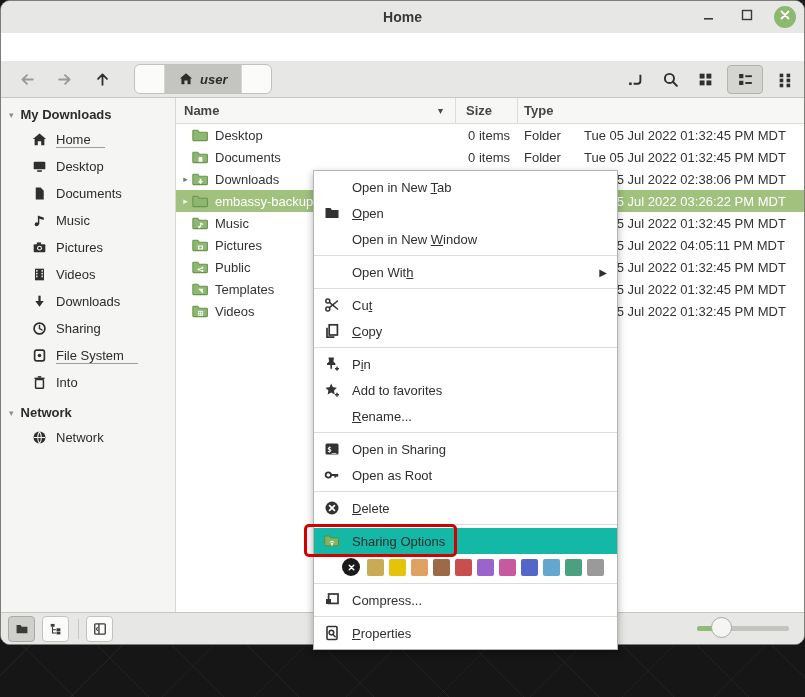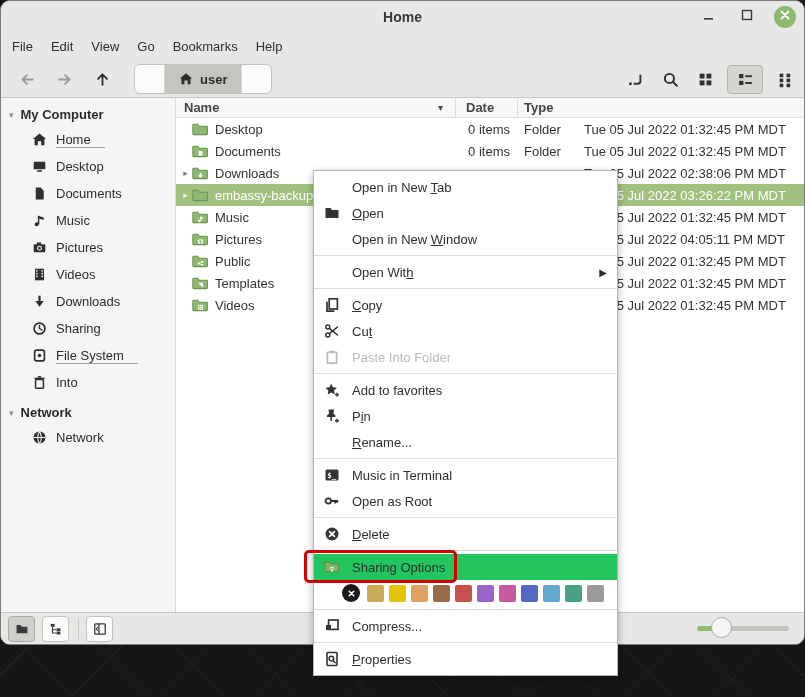--- a/index.html
+++ b/index.html
@@ -33,42 +33,42 @@
            display:flex;align-items:center;padding-left:2px;}
   .menubar-item{font-size:13px;color:#2e2e2e;padding:0 9px;line-height:28px;}
   
   .toolbar{position:absolute;left:0;top:60px;right:0;height:37px;background:#e7e7e5;
            border-bottom:1px solid #c6c6c3;display:flex;align-items:center;box-sizing:border-box;}
   .nav-btn{width:20px;height:20px;display:flex;align-items:center;justify-content:center;}
   .nav-btn svg{width:17px;height:17px}
   #nav-back{margin-left:16px}#nav-forward{margin-left:17px}#nav-up{margin-left:18px}
   .breadcrumb{margin-left:22px;height:30px;display:flex;border:1px solid #c1c1be;border-radius:6px;
               overflow:hidden;background:#fbfbfa;box-sizing:border-box;}
-  .bc-seg{display:flex;align-items:center;justify-content:center;}
+  .bc-seg{display:flex;align-items:center;justify-content:center;font-style:italic;}
   .bc-prev{width:29px;border-right:1px solid #d6d6d3}
   .bc-cur{background:#c4c4c1;padding:0 14px;gap:7px;font-weight:bold;font-size:13px;color:#2c2c2c;}
   .bc-cur svg{width:14px;height:14px}
   .bc-next{width:29px;border-left:1px solid #d6d6d3}
   .tb-right{margin-left:auto;margin-right:6px;display:flex;align-items:center;gap:9px;}
   .tb-ic{width:26px;height:26px;display:flex;align-items:center;justify-content:center;border-radius:4px;}
   .tb-ic svg{width:17px;height:17px}
   .tb-ic.active{background:#d4d4d1;border:1px solid #b2b2af;width:36px;height:29px;box-sizing:border-box;}
   
   .sidebar{position:absolute;left:0;top:97px;width:175px;bottom:32px;background:#f5f5f3;
            border-right:1px solid #d8d8d5;box-sizing:border-box;overflow:hidden;}
   .sb-header{display:flex;align-items:center;gap:7px;padding:9px 0 4px 8px;font-weight:bold;
              font-size:13px;color:#2c2c2c;}
   .sb-tri{color:#8e8e8b;font-size:9px}
   .sb-item{display:flex;align-items:center;height:27px;padding-left:31px;gap:9px;font-size:13px;color:#2c2c2c;}
   .sb-item .ic{width:15px;height:15px;display:flex}
   .sb-item .ic svg{width:15px;height:15px}
   .sb-label.ul{border-bottom:1px solid #9d9d9a;padding-right:14px}
   
   .filearea{position:absolute;left:175px;top:97px;right:0;bottom:32px;background:#fff;overflow:hidden;}
-  .fl-header{display:flex;height:20px;background:#f7f7f5;border-bottom:1px solid #dcdcda;box-sizing:border-box;}
+  .fl-header{display:flex;height:26px;background:#f7f7f5;border-bottom:1px solid #dcdcda;box-sizing:border-box;}
   .fl-hcell{display:flex;align-items:center;font-weight:bold;font-size:13px;color:#454545;
             border-right:1px solid #dcdcda;box-sizing:border-box;}
   .fl-hcell:last-child{border-right:none}
   .hc-name{width:280px;padding-left:8px}.hc-size{width:62px;padding-left:10px}
   .hc-type{width:58px;padding-left:6px}.hc-date{flex:1;padding-left:8px}
   .sort-arrow{margin-left:auto;margin-right:12px;font-size:10px;color:#4a4a4a}
   .fl-row{display:flex;height:22px;align-items:center;font-size:13px;color:#333;}
   .fl-row.selected{background:#a0c27e;color:#fff;}
   .fr-name{width:280px;display:flex;align-items:center;box-sizing:border-box;padding-left:3px;}
   .fr-exp{width:13px;font-size:9px;color:#787878;text-align:center}
@@ -92,21 +92,21 @@
                background:#f5f5f3;border:1px solid #a9a9a6;box-sizing:border-box;}
   
   .ctx{position:absolute;left:313px;top:170px;width:305px;background:#fff;border:1px solid #b5b5b2;
        box-sizing:border-box;padding:3px 0;z-index:30;box-shadow:0 3px 8px rgba(0,0,0,.3);}
   .ctx-item{position:relative;height:26px;display:flex;align-items:center;padding-left:38px;
             font-size:13px;color:#2f2f2f;}
   .ctx-item .ic{position:absolute;left:9px;top:4px;width:18px;height:18px;display:flex;
                 align-items:center;justify-content:center;}
   .ctx-item .ic svg{width:16px;height:16px}
   .ctx-item.disabled{color:#b9b9b7}
-  .ctx-item.highlight{background:#22c55e}
+  .ctx-item.highlight{background:#14b8a6}
   .ctx-sub{position:absolute;right:10px;font-size:10px;color:#2f2f2f}
   .ctx-sep{height:1px;background:#dcdcda;margin:3px 0}
   .ctx-colors{height:26px;display:flex;align-items:center;padding-left:28px;gap:5px}
   .swatch{width:17px;height:17px;border-radius:2px}
   .swatch-clear{width:18px;height:18px;border-radius:50%;background:#1a1a1a;display:flex;
                 align-items:center;justify-content:center;margin-right:2px}
   .swatch-clear svg{width:9px;height:9px}
   .annotation{position:absolute;left:-10px;top:-4px;width:153px;height:33px;border:3px solid #d40000;
               border-radius:5px;pointer-events:none;box-sizing:border-box;}
   u{text-decoration:underline}
@@ -137,28 +137,20 @@
       <div class="wc-btn wc-close" id="close-btn" style="background: rgb(140, 184, 112);">
         <span>
           <svg viewBox="0 0 14 14" width="12" height="12">
               <path d="M3.5 3.5 L10.5 10.5 M10.5 3.5 L3.5 10.5" stroke="#fff" stroke-width="1.8" stroke-linecap="round"></path>
             </svg>
         </span>
       </div>
     </div>
   </div>
 
-  <div class="menubar" id="menubar">
-      <span class="menubar-item">File</span>
-      <span class="menubar-item">Edit</span>
-      <span class="menubar-item">View</span>
-      <span class="menubar-item">Go</span>
-      <span class="menubar-item">Bookmarks</span>
-      <span class="menubar-item">Help</span>
-    </div>
 
   <div class="toolbar">
     <div class="nav-btn" id="nav-back">
         <span style="display: flex;">
           <svg viewBox="0 0 16 16">
             <path d="M13 8 H3.8 M7.5 3.8 L3.2 8 L7.5 12.2" fill="none" stroke="#9a9a98" stroke-width="1.7" stroke-linecap="round" stroke-linejoin="round"></path>
           </svg>
         </span>
       </div>
     <div class="nav-btn" id="nav-forward">
@@ -247,21 +239,21 @@
               <rect x="9" y="11.9" width="3.4" height="3.4" fill="#2f2f2f"></rect>
             </svg>
           </span>
         </div>
     </div>
   </div>
 
   <div class="sidebar" id="sidebar">
       <div class="sb-header">
         <span class="sb-tri">▾</span>
-        <span>My Computer</span>
+        <span>My Downloads</span>
       </div>
       <div class="sb-item">
         <span class="ic">
           <svg viewBox="0 0 16 16">
             <path d="M8 1.5 L15 7.5 H13.2 V14 H9.8 V9.8 H6.2 V14 H2.8 V7.5 H1 Z" fill="#2f2f2f"></path>
           </svg>
         </span>
         <span class="sb-label ul">Home</span>
       </div>
       <div class="sb-item">
@@ -368,21 +360,21 @@
       </div>
     </div>
 
   <div class="filearea">
     <div class="fl-header" id="fl-header">
         <div class="fl-hcell hc-name">
           <span>Name</span>
           <span class="sort-arrow">▾</span>
         </div>
         <div class="fl-hcell hc-size">
-          <span>Date</span>
+          <span>Size</span>
         </div>
         <div class="fl-hcell hc-type">
           <span>Type</span>
         </div>
       </div>
     <div id="fl-rows">
         <div class="fl-row">
           <div class="fr-name">
             <span class="fr-exp"></span>
             <span class="fr-ic">
@@ -582,78 +574,69 @@
     </div>
     <div class="ctx-sep"></div>
     <div class="ctx-item">
       <span>Open Wit<u>h</u></span>
       <span class="ctx-sub">▶</span>
     </div>
     <div class="ctx-sep"></div>
     <div class="ctx-item">
       <span class="ic">
         <svg viewBox="0 0 16 16">
-          <rect x="5.2" y="1.8" width="8.2" height="10.2" fill="none" stroke="#333" stroke-width="1.7"></rect>
-          <path d="M3 4.8 V14.2 H10.4" fill="none" stroke="#333" stroke-width="1.7"></path>
-        </svg>
-      </span>
-      <span><u>C</u>opy</span>
-    </div>
-    <div class="ctx-item">
-      <span class="ic">
-        <svg viewBox="0 0 16 16">
           <circle cx="3.8" cy="4" r="2" fill="none" stroke="#333" stroke-width="1.5"></circle>
           <circle cx="3.8" cy="12" r="2" fill="none" stroke="#333" stroke-width="1.5"></circle>
           <path d="M5.4 5.4 L13.5 12 M5.4 10.6 L13.5 4" stroke="#333" stroke-width="1.5" stroke-linecap="round"></path>
         </svg>
       </span>
       <span>Cu<u>t</u></span>
     </div>
-    <div class="ctx-item disabled">
-      <span class="ic">
-        <svg viewBox="0 0 16 16">
-          <rect x="3.4" y="3" width="9.2" height="11.2" rx="1" fill="none" stroke="#b9b9b7" stroke-width="1.7"></rect>
-          <rect x="5.8" y="1.6" width="4.4" height="2.6" fill="#b9b9b7"></rect>
-        </svg>
-      </span>
-      <span>Paste Into Folder</span>
+    <div class="ctx-item">
+      <span class="ic">
+        <svg viewBox="0 0 16 16">
+          <rect x="5.2" y="1.8" width="8.2" height="10.2" fill="none" stroke="#333" stroke-width="1.7"></rect>
+          <path d="M3 4.8 V14.2 H10.4" fill="none" stroke="#333" stroke-width="1.7"></path>
+        </svg>
+      </span>
+      <span><u>C</u>opy</span>
     </div>
     <div class="ctx-sep"></div>
+    <div class="ctx-item">
+      <span class="ic">
+        <svg viewBox="0 0 16 16">
+          <path d="M4.5 1.5 H10 L9.4 5.4 L11.4 7.6 V9 H8 V13.6 L7.2 12.2 L6.4 13.6 V9 H3 V7.6 L5.1 5.4 Z" fill="#333"></path>
+          <rect x="11" y="12" width="4" height="1.4" fill="#333"></rect>
+          <rect x="12.3" y="10.7" width="1.4" height="4" fill="#333"></rect>
+        </svg>
+      </span>
+      <span>P<u>i</u>n</span>
+    </div>
     <div class="ctx-item">
       <span class="ic">
         <svg viewBox="0 0 16 16">
           <path d="M7.2 1.5 L8.9 5.2 L12.9 5.7 L10 8.4 L10.7 12.4 L7.2 10.4 L3.7 12.4 L4.4 8.4 L1.5 5.7 L5.5 5.2 Z" fill="#333"></path>
           <rect x="11" y="12" width="4" height="1.4" fill="#333"></rect>
           <rect x="12.3" y="10.7" width="1.4" height="4" fill="#333"></rect>
         </svg>
       </span>
       <span>Add to favorites</span>
     </div>
     <div class="ctx-item">
-      <span class="ic">
-        <svg viewBox="0 0 16 16">
-          <path d="M4.5 1.5 H10 L9.4 5.4 L11.4 7.6 V9 H8 V13.6 L7.2 12.2 L6.4 13.6 V9 H3 V7.6 L5.1 5.4 Z" fill="#333"></path>
-          <rect x="11" y="12" width="4" height="1.4" fill="#333"></rect>
-          <rect x="12.3" y="10.7" width="1.4" height="4" fill="#333"></rect>
-        </svg>
-      </span>
-      <span>P<u>i</u>n</span>
-    </div>
-    <div class="ctx-item">
       <span><u>R</u>ename...</span>
     </div>
     <div class="ctx-sep"></div>
     <div class="ctx-item">
       <span class="ic">
         <svg viewBox="0 0 16 16">
           <rect x="1.5" y="2.5" width="13" height="11" rx="1.6" fill="#333"></rect>
           <text x="3.2" y="10.8" fill="#fff" font-size="7.5" font-family="DejaVu Sans Mono, monospace" font-weight="bold">$_</text>
         </svg>
       </span>
-      <span>Music in Terminal</span>
+      <span>Open in Sharing</span>
     </div>
     <div class="ctx-item">
       <span class="ic">
         <svg viewBox="0 0 16 16">
           <circle cx="4.3" cy="8" r="2.7" fill="none" stroke="#333" stroke-width="1.8"></circle>
           <path d="M7 8 H14.2 M11.2 8 V10.6 M13.2 8 V9.8" stroke="#333" stroke-width="1.8"></path>
         </svg>
       </span>
       <span>Open as Root</span>
     </div>

